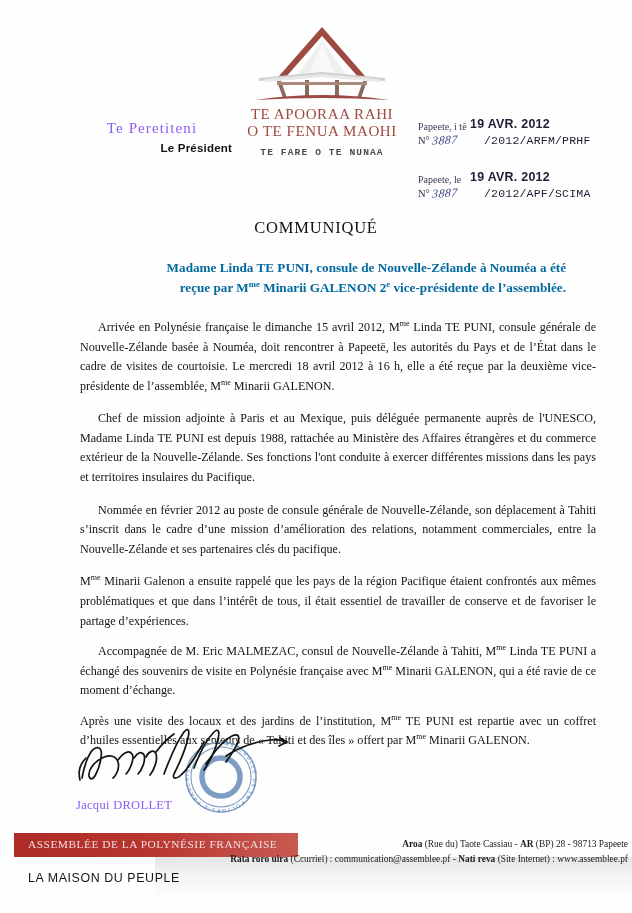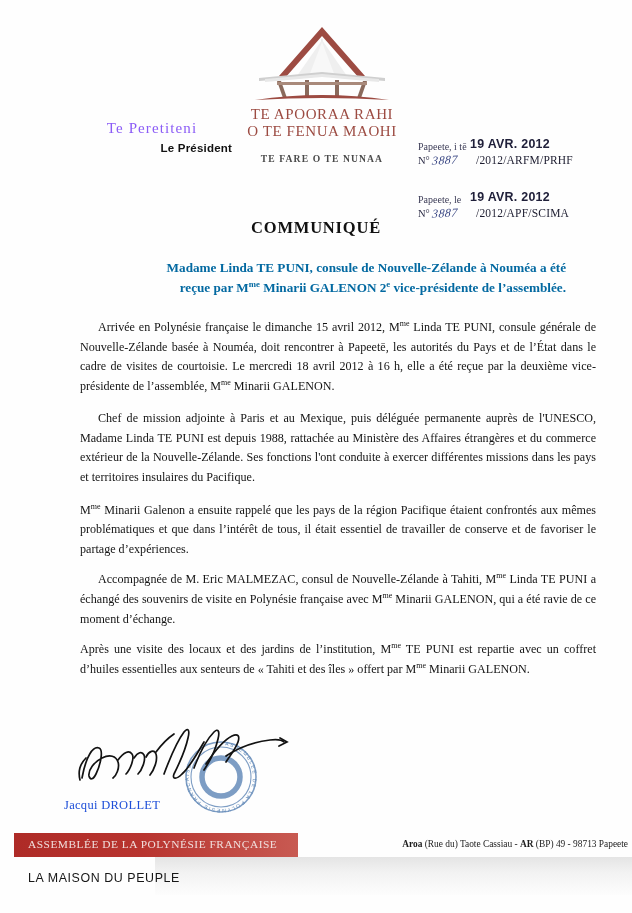--- a/index.html
+++ b/index.html
@@ -71,35 +71,34 @@
   }
   .logo-title {
     font-family: "Liberation Serif", serif;
     font-size: 15px;
     letter-spacing: 0.6px;
     color: #9c4b42;
     line-height: 1.12;
     white-space: nowrap;
   }
   .logo-sub {
-    font-family: Liberation Serif, serif;
+    font-family: Liberation Mono, monospace;
     font-size: 9.6px;
     font-weight: bold;
     letter-spacing: 1.1px;
     color: #4a4a4a;
-    margin-top: 13px;
+    margin-top: 7px;
   }
 
   
   .refs {
     position: absolute;
     left: 418px;
     top: 100px;
     width: 200px;
-    margin-top: 20px;
   }
   .ref-block { position: relative; height: 40px; }
   .ref-block + .ref-block { margin-top: 13px; }
   .ref-city {
     position: absolute;
     left: 0; top: 3px;
     font-family: "Liberation Serif", serif;
     font-size: 10px;
     color: #3a3a55;
   }
@@ -126,36 +125,36 @@
     font-family: "Liberation Sans", sans-serif;
     font-weight: bold;
     font-size: 13.5px;
     letter-spacing: 0.3px;
     color: #20203a;
     transform: scaleX(0.92);
     transform-origin: left top;
   }
   .ref-suffix {
     position: absolute;
-    left: 58px; top: 16px;
-    font-family: Liberation Serif, serif;
+    left: 66px; top: 16px;
+    font-family: Liberation Mono, monospace;
     font-size: 11.5px;
     color: #1d1d30;
     letter-spacing: 0.2px;
   }
 
   
   .doc-title {
     position: absolute;
     top: 218px;
     left: 0;
     width: 632px;
     text-align: center;
     font-family: "Liberation Serif", serif;
-    font-weight: bold;
+    font-weight: normal;
     font-size: 16.5px;
     letter-spacing: 0.8px;
     color: #111;
   }
 
   .headline {
     position: absolute;
     top: 258px;
     left: 66px;
     width: 500px;
@@ -211,25 +210,25 @@
   }
   .signature-svg {
     position: absolute;
     left: 10px;
     top: 0px;
     width: 230px;
     height: 76px;
   }
   .sign-name {
     position: absolute;
-    left: 8px;
+    left: 20px;
     top: 76px;
     font-family: "Liberation Serif", serif;
     font-size: 12.5px;
-    color: #1d4ed8;
+    color: #8b5cf6;
     letter-spacing: 0.3px;
   }
 
   
   .footer {
     position: absolute;
     left: 0;
     bottom: 18px;
     width: 526px;
     height: 62px;
@@ -347,20 +346,21 @@
   <div class="doc-title">COMMUNIQUÉ</div>
 
   <div class="headline">
     <span>Madame Linda TE PUNI,  consule de Nouvelle-Zélande à Nouméa a été</span><br>
     <span>reçue par M</span><sup class="ord">me</sup><span> Minarii GALENON 2</span><sup class="ord">e</sup><span> vice-présidente de l’assemblée.</span>
   </div>
 
   <div class="body-text">
     <p class="para">Arrivée en Polynésie française le dimanche 15 avril 2012, M<sup class="ord">me</sup> Linda TE PUNI, consule générale de Nouvelle-Zélande basée à Nouméa, doit rencontrer à Papeetē, les autorités du Pays et de l’État dans le cadre de visites de courtoisie. Le mercredi 18 avril 2012 à 16 h, elle a été reçue par la deuxième vice-présidente de l’assemblée, M<sup class="ord">me</sup> Minarii GALENON.</p>
     <p class="para">Chef de mission adjointe à Paris et au Mexique, puis déléguée permanente auprès de l'UNESCO, Madame Linda TE PUNI est depuis 1988, rattachée au Ministère des Affaires étrangères et du commerce extérieur de la  Nouvelle-Zélande. Ses fonctions l'ont conduite à exercer différentes missions dans les pays et territoires insulaires du Pacifique.</p>
+    <p class="para">Nommée en février 2012 au poste de consule générale de Nouvelle-Zélande, son déplacement à Tahiti s’inscrit dans le cadre d’une mission d’amélioration des relations, notamment commerciales, entre la Nouvelle-Zélande et ses partenaires clés du pacifique.</p>
     <p class="para tight noind">M<sup class="ord">me</sup> Minarii Galenon a ensuite rappelé que les pays de la région Pacifique étaient confrontés aux mêmes problématiques et que dans l’intérêt de tous, il était essentiel de travailler de conserve et de favoriser le partage d’expériences.</p>
     <p class="para tight">Accompagnée de M. Eric MALMEZAC, consul de Nouvelle-Zélande à Tahiti, M<sup class="ord">me</sup> Linda TE PUNI a échangé des souvenirs de visite en Polynésie française avec M<sup class="ord">me</sup> Minarii GALENON, qui a été ravie de ce moment d’échange.</p>
     <p class="para noind">Après une visite des locaux et des jardins de l’institution, M<sup class="ord">me</sup> TE PUNI est repartie avec un coffret d’huiles essentielles aux senteurs de « Tahiti et des îles » offert par M<sup class="ord">me</sup> Minarii GALENON.</p>
   </div>
 
   <div class="sign-area">
 
     <svg class="stamp" viewBox="0 0 74 74">
       <circle cx="37" cy="37" r="35" fill="none" stroke="#7d9dc4" stroke-width="1.6"></circle>
       <circle cx="37" cy="37" r="30" fill="none" stroke="#7d9dc4" stroke-width="1.1"></circle>
@@ -396,19 +396,20 @@
 
     <div class="footer-grad"></div>
 
     <div class="footer-redbar">
       <span>ASSEMBLÉE DE LA POLYNÉSIE FRANÇAISE</span>
     </div>
 
     <div class="footer-maison">LA MAISON DU PEUPLE</div>
 
     <div class="footer-contact">
-      <span class="ln"><b>Aroa</b><span> (Rue du) Taote Cassiau - </span><b>AR</b><span> (BP) 49 - 98713 Papeete</span></span>
-
-
+      <span class="ln"><b>Aroa</b><span> (Rue du) Taote Cassiau - </span><b>AR</b><span> (BP) 28 - 98713 Papeete</span></span>
+
+
+      <span class="ln"><b>Rata roro uira</b><span> (Ccurriel) : communication@assemblee.pf - </span><b>Nati reva</b><span> (Site Internet) : www.assemblee.pf</span></span>
     </div>
   </div>
 
 </div>
 
 </body></html>

